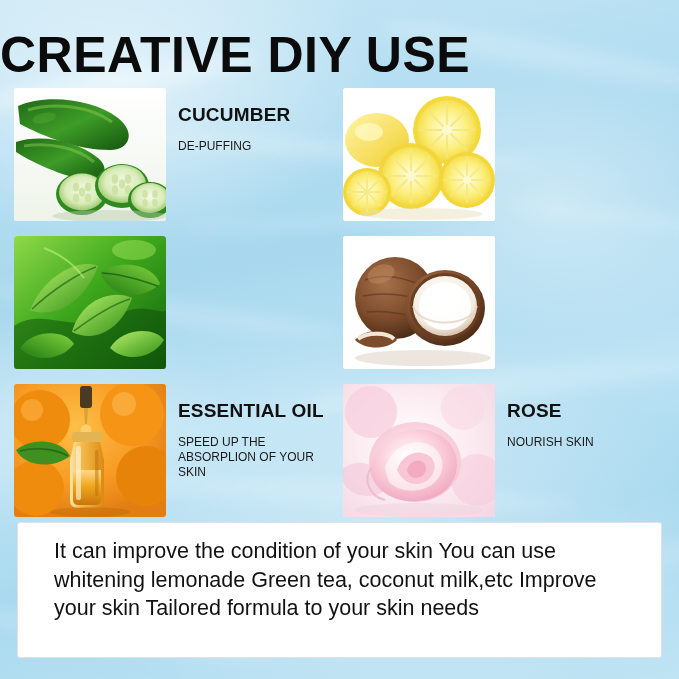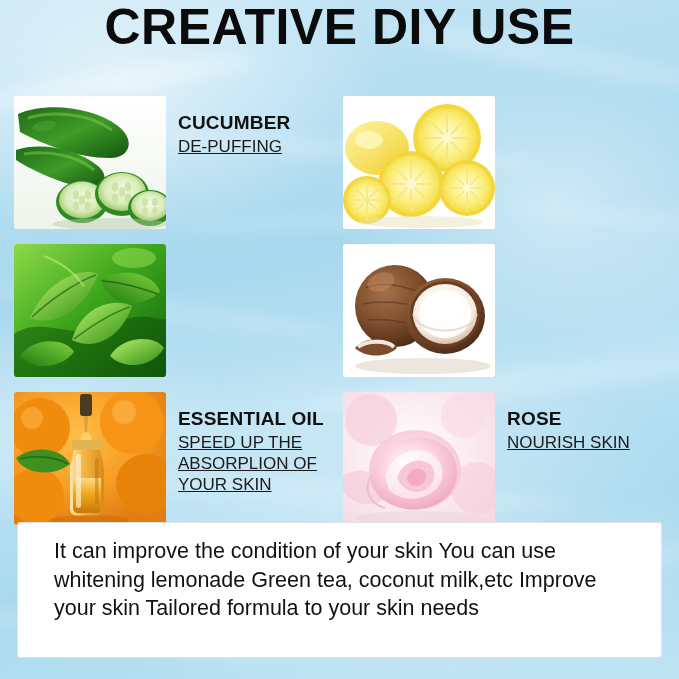--- a/index.html
+++ b/index.html
@@ -37,35 +37,34 @@
   .s4 { left: -20px; top: 300px; width: 360px; height: 22px; transform: rotate(7deg); opacity: .55; }
   .s5 { left: 300px; top: 370px; width: 420px; height: 28px; transform: rotate(-6deg); opacity: .6; }
   .s6 { left: 60px;  top: 480px; width: 520px; height: 24px; transform: rotate(3deg); opacity: .5; }
   .s7 { left: 420px; top: 560px; width: 300px; height: 30px; transform: rotate(-12deg); opacity: .45; }
   .s8 { left: -60px; top: 620px; width: 340px; height: 26px; transform: rotate(8deg); opacity: .5; }
   .s9 { left: 180px; top: 215px; width: 260px; height: 14px; transform: rotate(-3deg); opacity: .5; }
   .s10{ left: 500px; top: 210px; width: 240px; height: 16px; transform: rotate(6deg); opacity: .45; }
 
   .title {
     position: absolute;
-    top: 0;
+    top: 28px;
     left: 0;
     width: 679px;
-    text-align: center;
     font-size: 50px;
     font-weight: bold;
     letter-spacing: 0.5px;
     color: #0b0b0b;
     line-height: 1.1;
     white-space: nowrap;
   }
 
   .grid {
     position: absolute;
-    top: 96px;
+    top: 88px;
     left: 14px;
     width: 651px;
     display: grid;
     grid-template-columns: 322px 322px;
     grid-template-rows: 146px 146px 146px;
     column-gap: 7px;
     row-gap: 2px;
   }
   .cell {
     position: relative;
@@ -90,26 +89,25 @@
   }
   .cell-title {
     font-size: 19px;
     font-weight: bold;
     color: #111;
     line-height: 1.12;
     letter-spacing: .2px;
     text-transform: uppercase;
   }
   .cell-sub {
-    margin-top: 4px;
-    font-size: 17px;
+    margin-top: 14px;
+    font-size: 12px;
     color: #1a1a1a;
     line-height: 1.2;
     text-transform: uppercase;
-    text-decoration: underline;
   }
   .cell-sub.multi { line-height: 1.22; }
 
   .footer {
     position: absolute;
     left: 17px;
     top: 522px;
     width: 645px;
     height: 136px;
     background: #ffffff;

